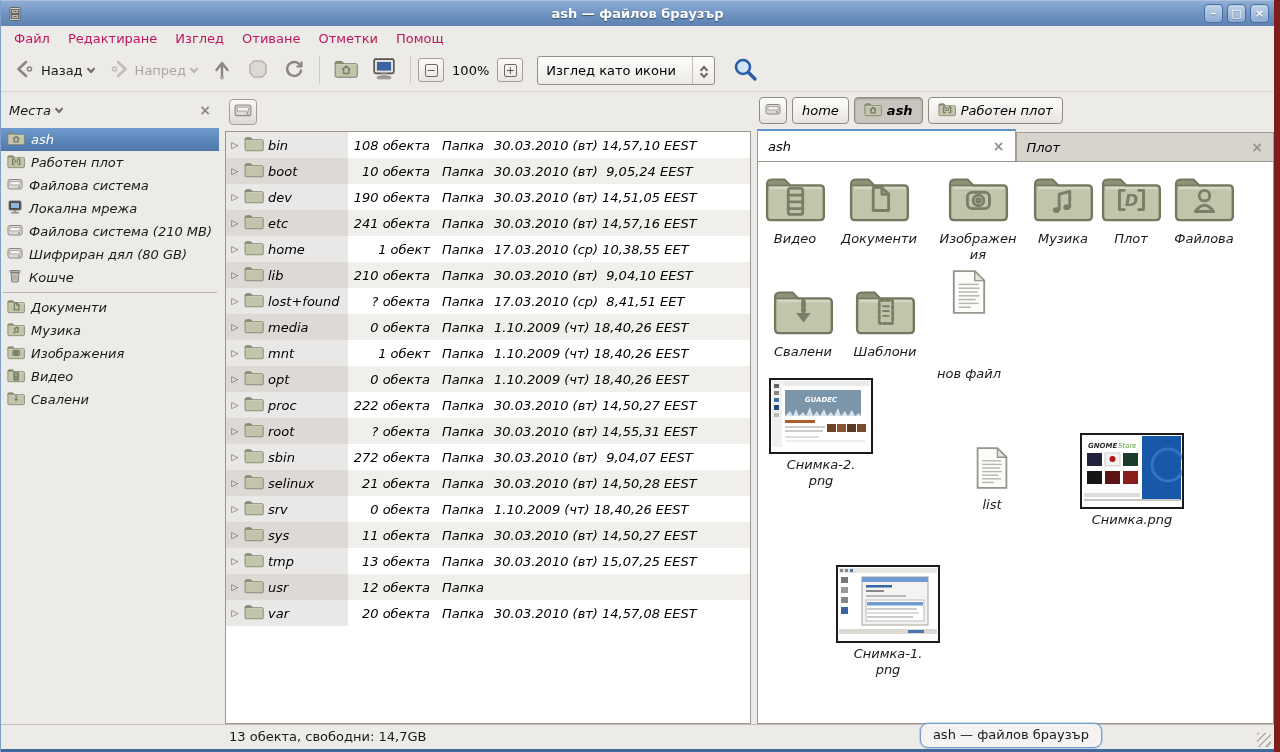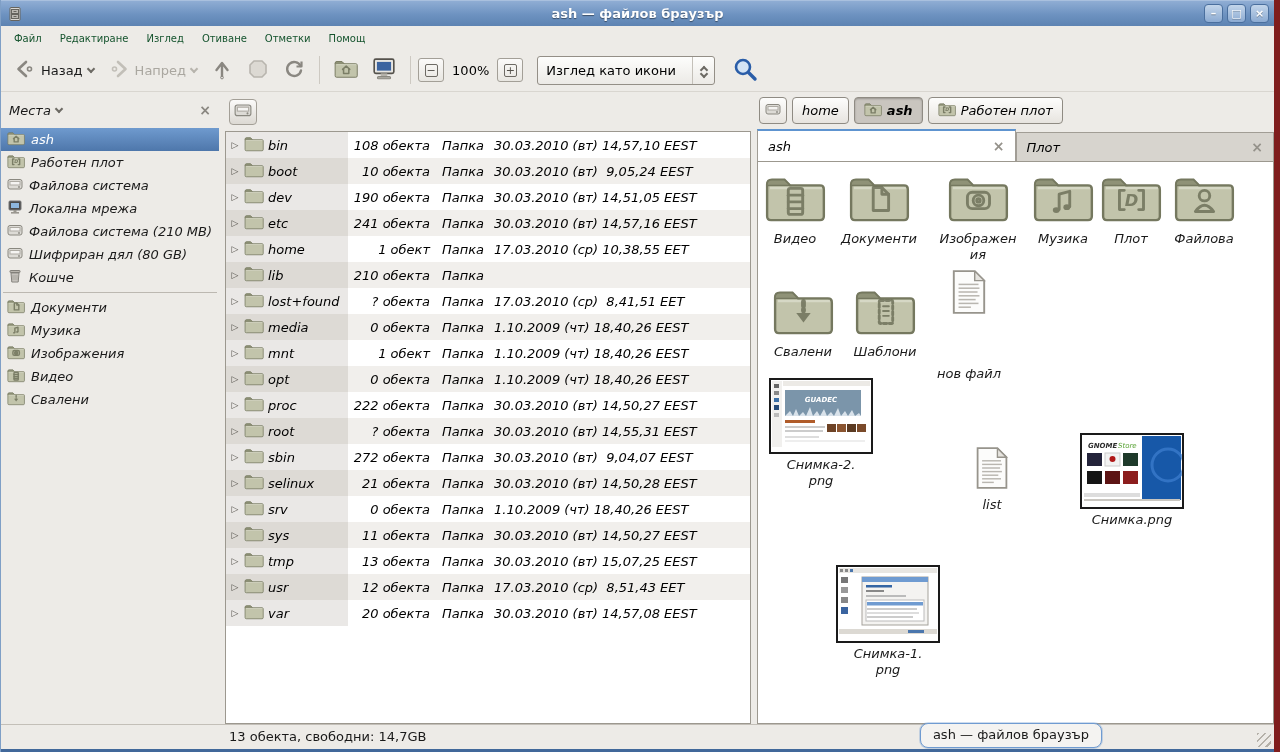--- a/index.html
+++ b/index.html
@@ -15,21 +15,21 @@
   .tb-title { position:absolute; left:0; right:0; text-align:center; color:#fff; font-weight:bold;
     font-size:13px; text-shadow:0 1px 1px rgba(0,0,0,.45); }
   .tb-btns { position:absolute; right:5px; top:3px; display:flex; gap:4px; }
   .wbtn { width:19px; height:19px; border:1px solid #4a6f9e; border-radius:4px;
     background:linear-gradient(#c3d5ea,#8cabd2); color:#fff; font-size:11px; line-height:17px;
     text-align:center; font-weight:bold; text-shadow:0 1px 0 rgba(0,0,0,.3); }
 
   
   .menubar { position:absolute; left:0; top:27px; width:100%; height:22px; display:flex;
     align-items:center; padding-left:4px; background:#edebe7; }
-  .menu-item { padding:2px 9px; font-size:10px; color:#14532d; }
+  .menu-item { padding:2px 9px; font-size:13px; color:#be185d; }
 
   
   .toolbar { position:absolute; left:0; top:49px; width:100%; height:43px; background:#edebe7;
     border-bottom:1px solid #d9d6d0; display:flex; align-items:center; padding:0 6px; }
   .tbtn { display:flex; align-items:center; gap:5px; padding:5px 7px; border-radius:3px;
     font-size:13px; color:#1a1a1a; }
   .tbtn.disabled { color:#aaa7a0; }
   .chev { display:inline-block; width:6px; height:6px; border-right:2px solid #6d6a64;
     border-bottom:2px solid #6d6a64; transform:rotate(45deg); margin-top:-3px; }
   .chev.dim { border-color:#b7b4ad; }
@@ -465,20 +465,21 @@
     <span><svg width="20" height="16" viewBox="0 0 64 52">
     <path d="M3 11 q0 -5 5 -5 h13 l6 6 h31 q4 0 4 4 v28 q0 4 -4 4 H7 q-4 0 -4 -4 Z" fill="#c2c4ab" stroke="#75785f" stroke-width="2.5"></path>
     <path d="M3 11 q0 -5 5 -5 h13 l6 6 H3 Z" fill="#8f9277" stroke="#75785f" stroke-width="1.5"></path>
     <path d="M6 14.5 h54" stroke="#dcddcc" stroke-width="2.5" opacity="0.8"></path>
     <g fill="none" stroke="#6f725b" stroke-width="3" stroke-linecap="round" stroke-linejoin="round" opacity="0.85"></g>
                   </svg></span>
     <span>lib</span>
               </div>
               <div class="c-size">210 обекта</div>
               <div class="c-type">Папка</div>
+              <div class="c-date">30.03.2010 (вт)  9,04,10 EEST</div>
             </div>
             <div class="trow">
               <div class="c-name">
                 <span class="c-exp">▷</span>
     <span><svg width="20" height="16" viewBox="0 0 64 52">
     <path d="M3 11 q0 -5 5 -5 h13 l6 6 h31 q4 0 4 4 v28 q0 4 -4 4 H7 q-4 0 -4 -4 Z" fill="#c2c4ab" stroke="#75785f" stroke-width="2.5"></path>
     <path d="M3 11 q0 -5 5 -5 h13 l6 6 H3 Z" fill="#8f9277" stroke="#75785f" stroke-width="1.5"></path>
     <path d="M6 14.5 h54" stroke="#dcddcc" stroke-width="2.5" opacity="0.8"></path>
     <g fill="none" stroke="#6f725b" stroke-width="3" stroke-linecap="round" stroke-linejoin="round" opacity="0.85"></g>
                   </svg></span>
@@ -644,21 +645,20 @@
     <span><svg width="20" height="16" viewBox="0 0 64 52">
     <path d="M3 11 q0 -5 5 -5 h13 l6 6 h31 q4 0 4 4 v28 q0 4 -4 4 H7 q-4 0 -4 -4 Z" fill="#c2c4ab" stroke="#75785f" stroke-width="2.5"></path>
     <path d="M3 11 q0 -5 5 -5 h13 l6 6 H3 Z" fill="#8f9277" stroke="#75785f" stroke-width="1.5"></path>
     <path d="M6 14.5 h54" stroke="#dcddcc" stroke-width="2.5" opacity="0.8"></path>
     <g fill="none" stroke="#6f725b" stroke-width="3" stroke-linecap="round" stroke-linejoin="round" opacity="0.85"></g>
                   </svg></span>
     <span>usr</span>
               </div>
               <div class="c-size">12 обекта</div>
               <div class="c-type">Папка</div>
-              <div class="c-date">17.03.2010 (ср)  8,51,43 EET</div>
             </div>
             <div class="trow">
               <div class="c-name">
                 <span class="c-exp">▷</span>
     <span><svg width="20" height="16" viewBox="0 0 64 52">
     <path d="M3 11 q0 -5 5 -5 h13 l6 6 h31 q4 0 4 4 v28 q0 4 -4 4 H7 q-4 0 -4 -4 Z" fill="#c2c4ab" stroke="#75785f" stroke-width="2.5"></path>
     <path d="M3 11 q0 -5 5 -5 h13 l6 6 H3 Z" fill="#8f9277" stroke="#75785f" stroke-width="1.5"></path>
     <path d="M6 14.5 h54" stroke="#dcddcc" stroke-width="2.5" opacity="0.8"></path>
     <g fill="none" stroke="#6f725b" stroke-width="3" stroke-linecap="round" stroke-linejoin="round" opacity="0.85"></g>
                   </svg></span>

